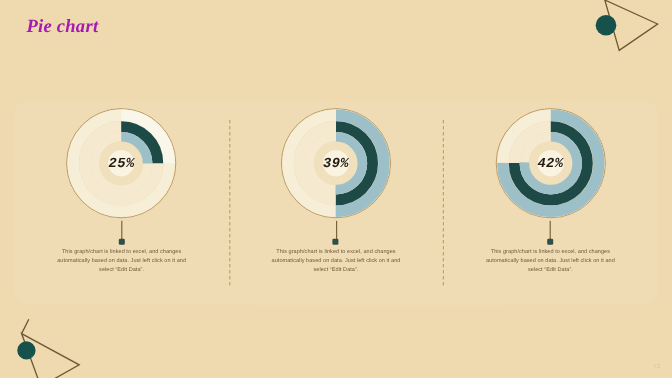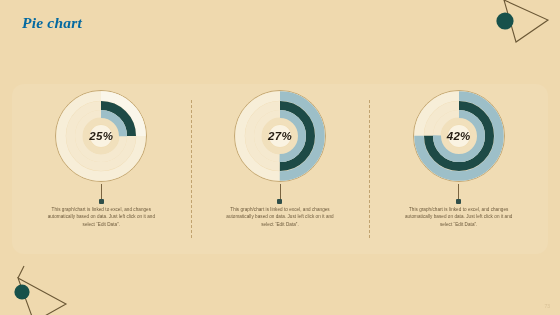--- a/index.html
+++ b/index.html
@@ -13,21 +13,21 @@
 
   
   .deco{position:absolute;pointer-events:none;}
   .deco svg{display:block;overflow:visible;}
 
   
   .title{
     position:absolute;left:22px;top:14px;
     font-family:"Liberation Serif", serif;
     font-style:italic;font-weight:700;
-    font-size:15.5px;color:#0369a1;letter-spacing:.2px;
+    font-size:15.5px;color:#a21caf;letter-spacing:.2px;
   }
 
   
   .panel{
     position:absolute;left:12px;top:84px;
     width:536px;height:170px;
     background:#f0dcb4;
     border-radius:12px;
   }
 
@@ -52,21 +52,21 @@
   .donut-wrap{
     position:relative;
     width:96px;height:96px;
     margin-top:4px;
   }
   .donut{position:absolute;inset:0;}
   .donut svg{display:block;}
   .pct{
     position:absolute;inset:0;
     display:flex;align-items:center;justify-content:center;
-    font-family:Liberation Sans, sans-serif;
+    font-family:Liberation Mono, monospace;
     font-style:italic;font-weight:700;
     font-size:11.5px;color:#241c12;
     letter-spacing:.3px;
     pointer-events:none;
   }
 
   
   .connector{
     position:relative;
     width:1px;height:17px;
@@ -163,21 +163,21 @@
               <circle cx="48" cy="48" r="22" fill="none" stroke="#f5e9cf" stroke-width="8"></circle>
               <circle cx="48" cy="48" r="15" fill="none" stroke="#f1e0bc" stroke-width="7"></circle>
               <circle cx="48" cy="48" r="11" fill="#faf3e2"></circle>
               <g transform="rotate(-90 48 48)" fill="none" stroke-linecap="butt">
                 <circle cx="48" cy="48" r="40" stroke="#9dbfc8" stroke-width="9.5" stroke-dasharray="125.7 251.3"></circle>
                 <circle cx="48" cy="48" r="30.5" stroke="#1d4a46" stroke-width="9" stroke-dasharray="95.8 191.6"></circle>
                 <circle cx="48" cy="48" r="22" stroke="#9dbfc8" stroke-width="8" stroke-dasharray="69.1 138.2"></circle>
               </g>
             </svg>
           </div>
-          <div class="pct">27%</div>
+          <div class="pct">39%</div>
         </div>
         <div class="connector"></div>
         <div class="caption">This graph/chart is linked to excel, and changes automatically based on data. Just left click on it and select “Edit Data”.</div>
       </div>
 
       <div class="col">
         <div class="donut-wrap">
           <div class="donut">
             <svg width="96" height="96" viewBox="0 0 96 96">
               <circle cx="48" cy="48" r="45.5" fill="none" stroke="#b99a63" stroke-width="0.8"></circle>

